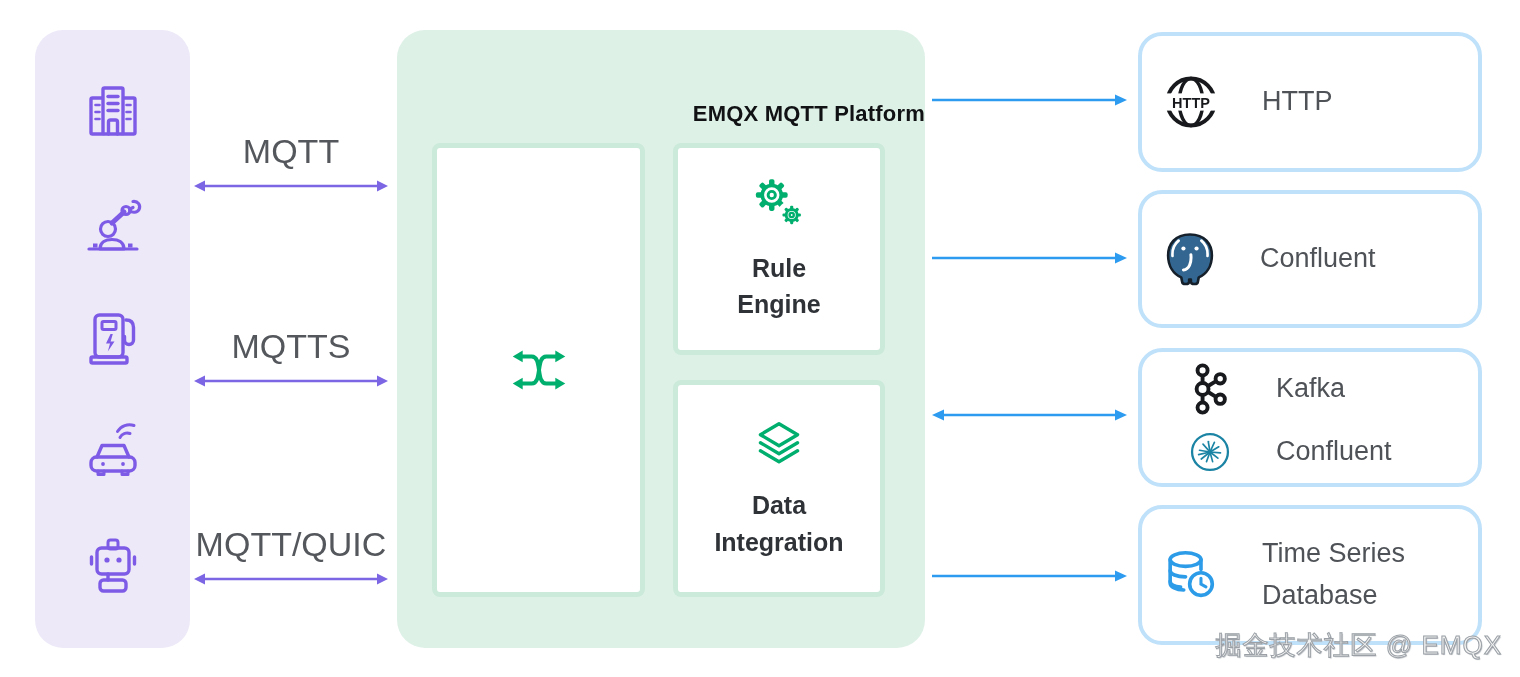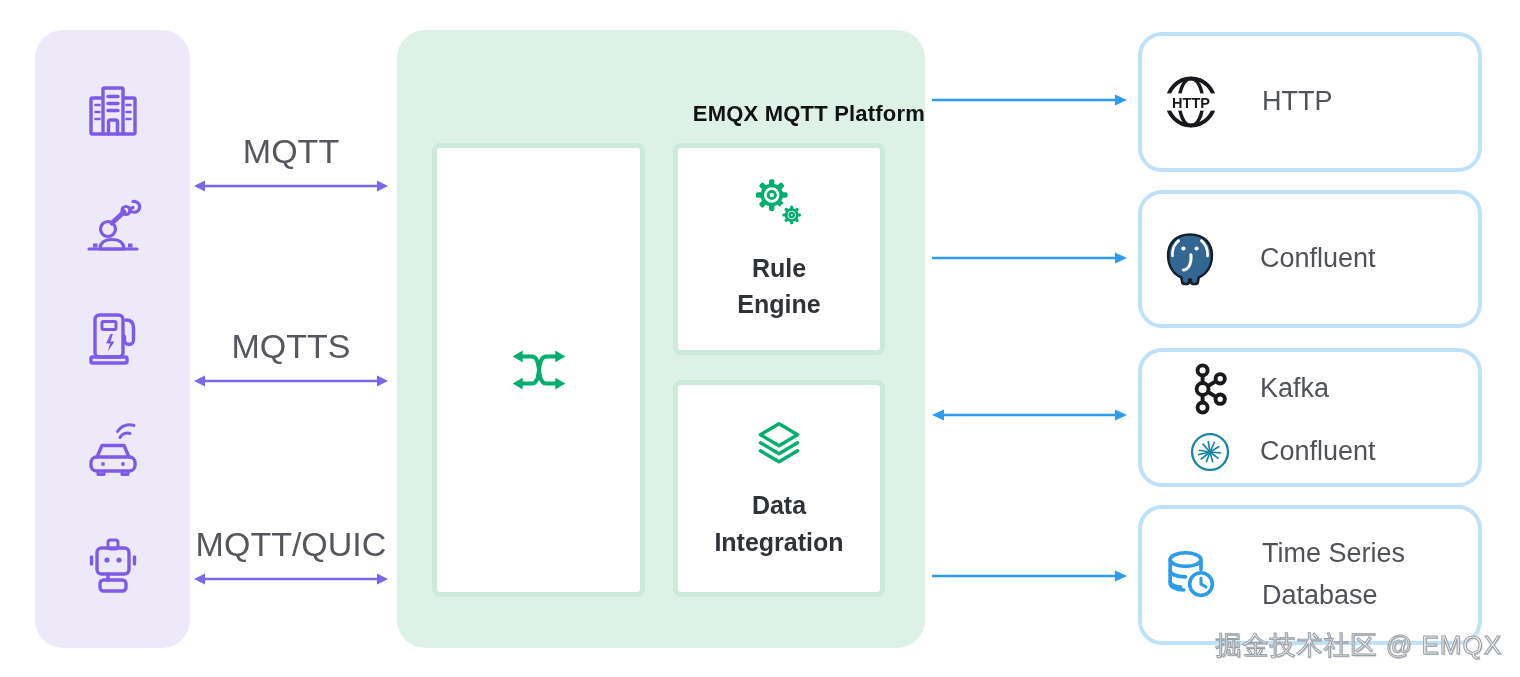--- a/index.html
+++ b/index.html
@@ -55,21 +55,21 @@
     background:#ffffff; border:4px solid #BFE1FA; border-radius:24px;
     display:flex; align-items:center; padding-left:20px; gap:42px;
   }
   .ic1 { top:32px;  height:140px; }
   .ic2 { top:190px; height:138px; }
   .ic3 { top:348px; height:139px; flex-direction:column; align-items:stretch; justify-content:center; gap:16px; padding-left:42px; }
   .ic4 { top:505px; height:140px; }
   .int-label { font-size:27px; color:#4F5358; line-height:1.55; }
   .ic4 .int-label { max-width:175px; }
   .int-icon { flex:0 0 auto; display:flex; align-items:center; justify-content:center; }
-  .int-row { display:flex; align-items:center; gap:24px;text-align:right; }
+  .int-row { display:flex; align-items:center; gap:40px;text-align:right; }
   .int-row .int-icon { width:52px; display:flex; justify-content:center; }
 
   
   .watermark {
     position:absolute; right:18px; top:628px;
     font-size:26px; color:#f2f2f2;
     -webkit-text-stroke:1px #9aa0a6;
     text-shadow:1px 1px 1px #b8bcc2;
     letter-spacing:1px;
   }

